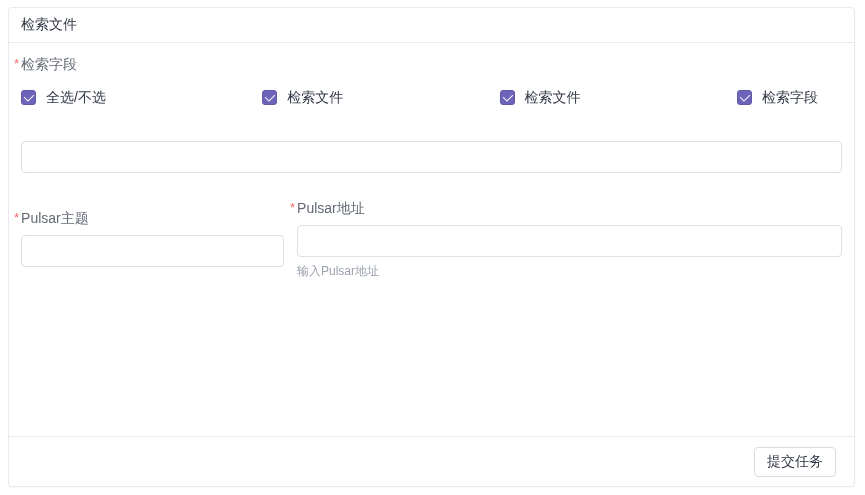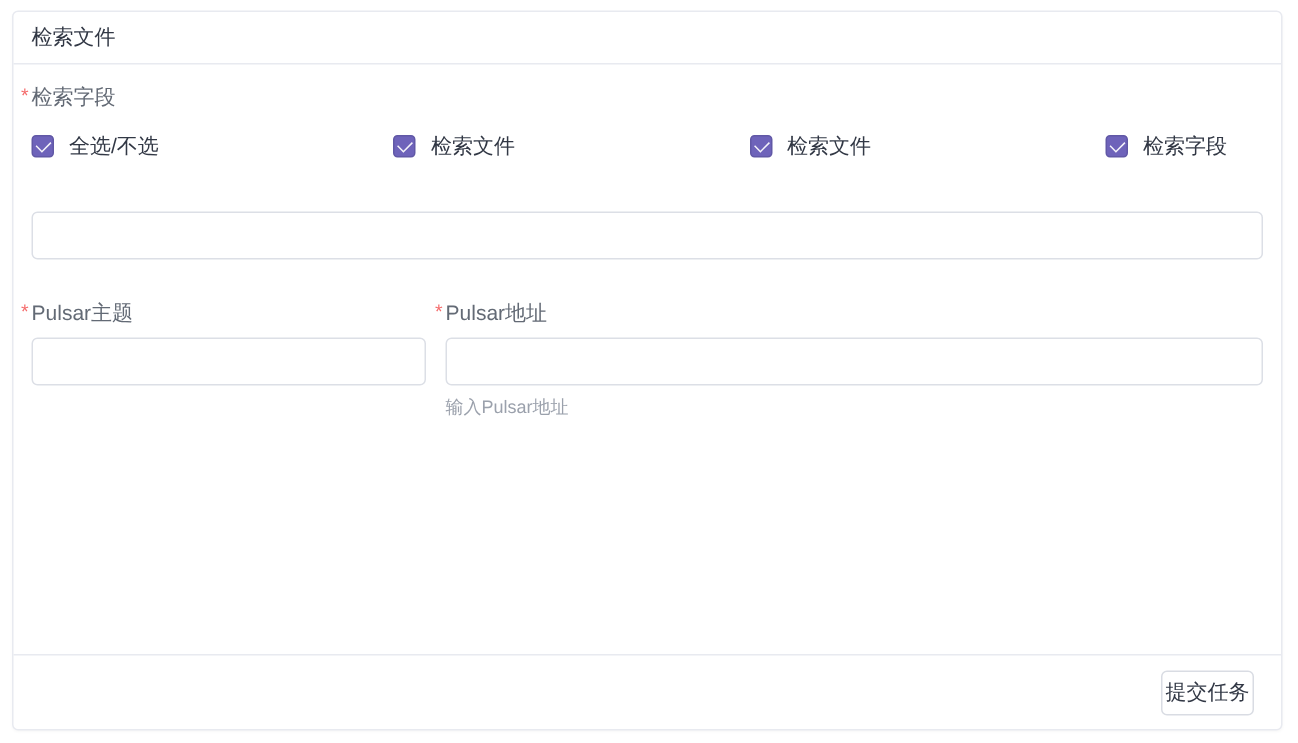--- a/index.html
+++ b/index.html
@@ -109,36 +109,36 @@
     font-size: 12px;
     line-height: 12px;
     color: var(--helper, #9ba1ac);
     white-space: nowrap;
   }
   .group-field  { margin-bottom: 29px; }
   .group-hdfs   { margin-bottom: 27px; }
   .group-hdfs .form-label { margin-bottom: 8px; }
   .pulsar-row {
     display: flex;
-    align-items: flex-start;
+    align-items: center;
   }
   .pulsar-row .col-topic { width: 263px; flex: 0 0 263px; margin-right: 13px; }
   .pulsar-row .col-addr  { flex: 1 1 auto; }
   .pulsar-row .form-label { margin-bottom: 9px; }
   .panel-footer {
     flex: 0 0 50px;
     border-top: 1px solid var(--panel_border, #e8eaf0);
     display: flex;
     align-items: center;
     justify-content: flex-end;
     padding: 0 18px;
   }
   .submit-btn {
     height: 30px;
-    padding: 0 2px;
+    padding: 0 12px;
     background: #fff;
     border: 1px solid var(--btn_border, #d9dce3);
     border-radius: 4px;
     font-size: 14px;
     color: var(--text_dark, #323845);
     font-family: "Liberation Sans", "DejaVu Sans", sans-serif;
     cursor: pointer;
     white-space: nowrap;
   }
 </style>

